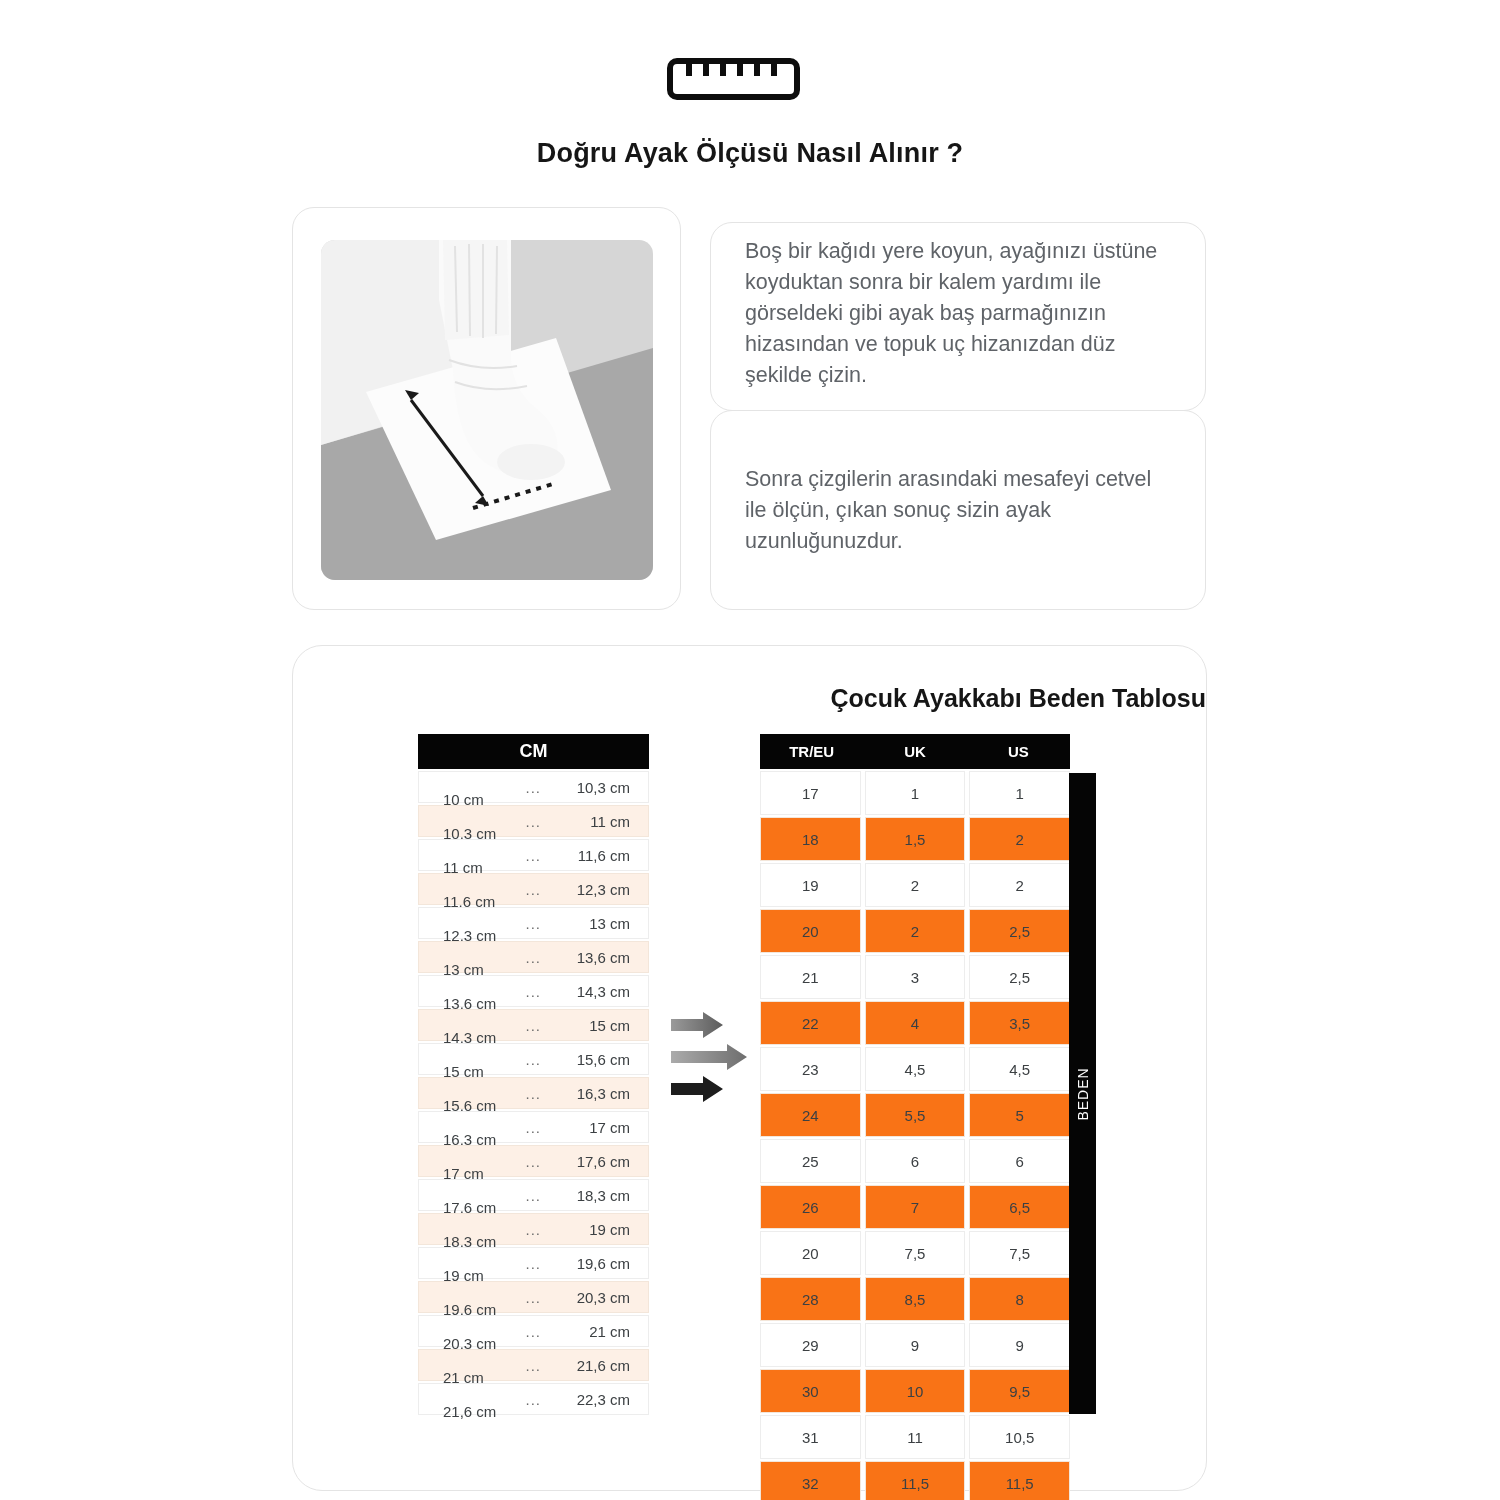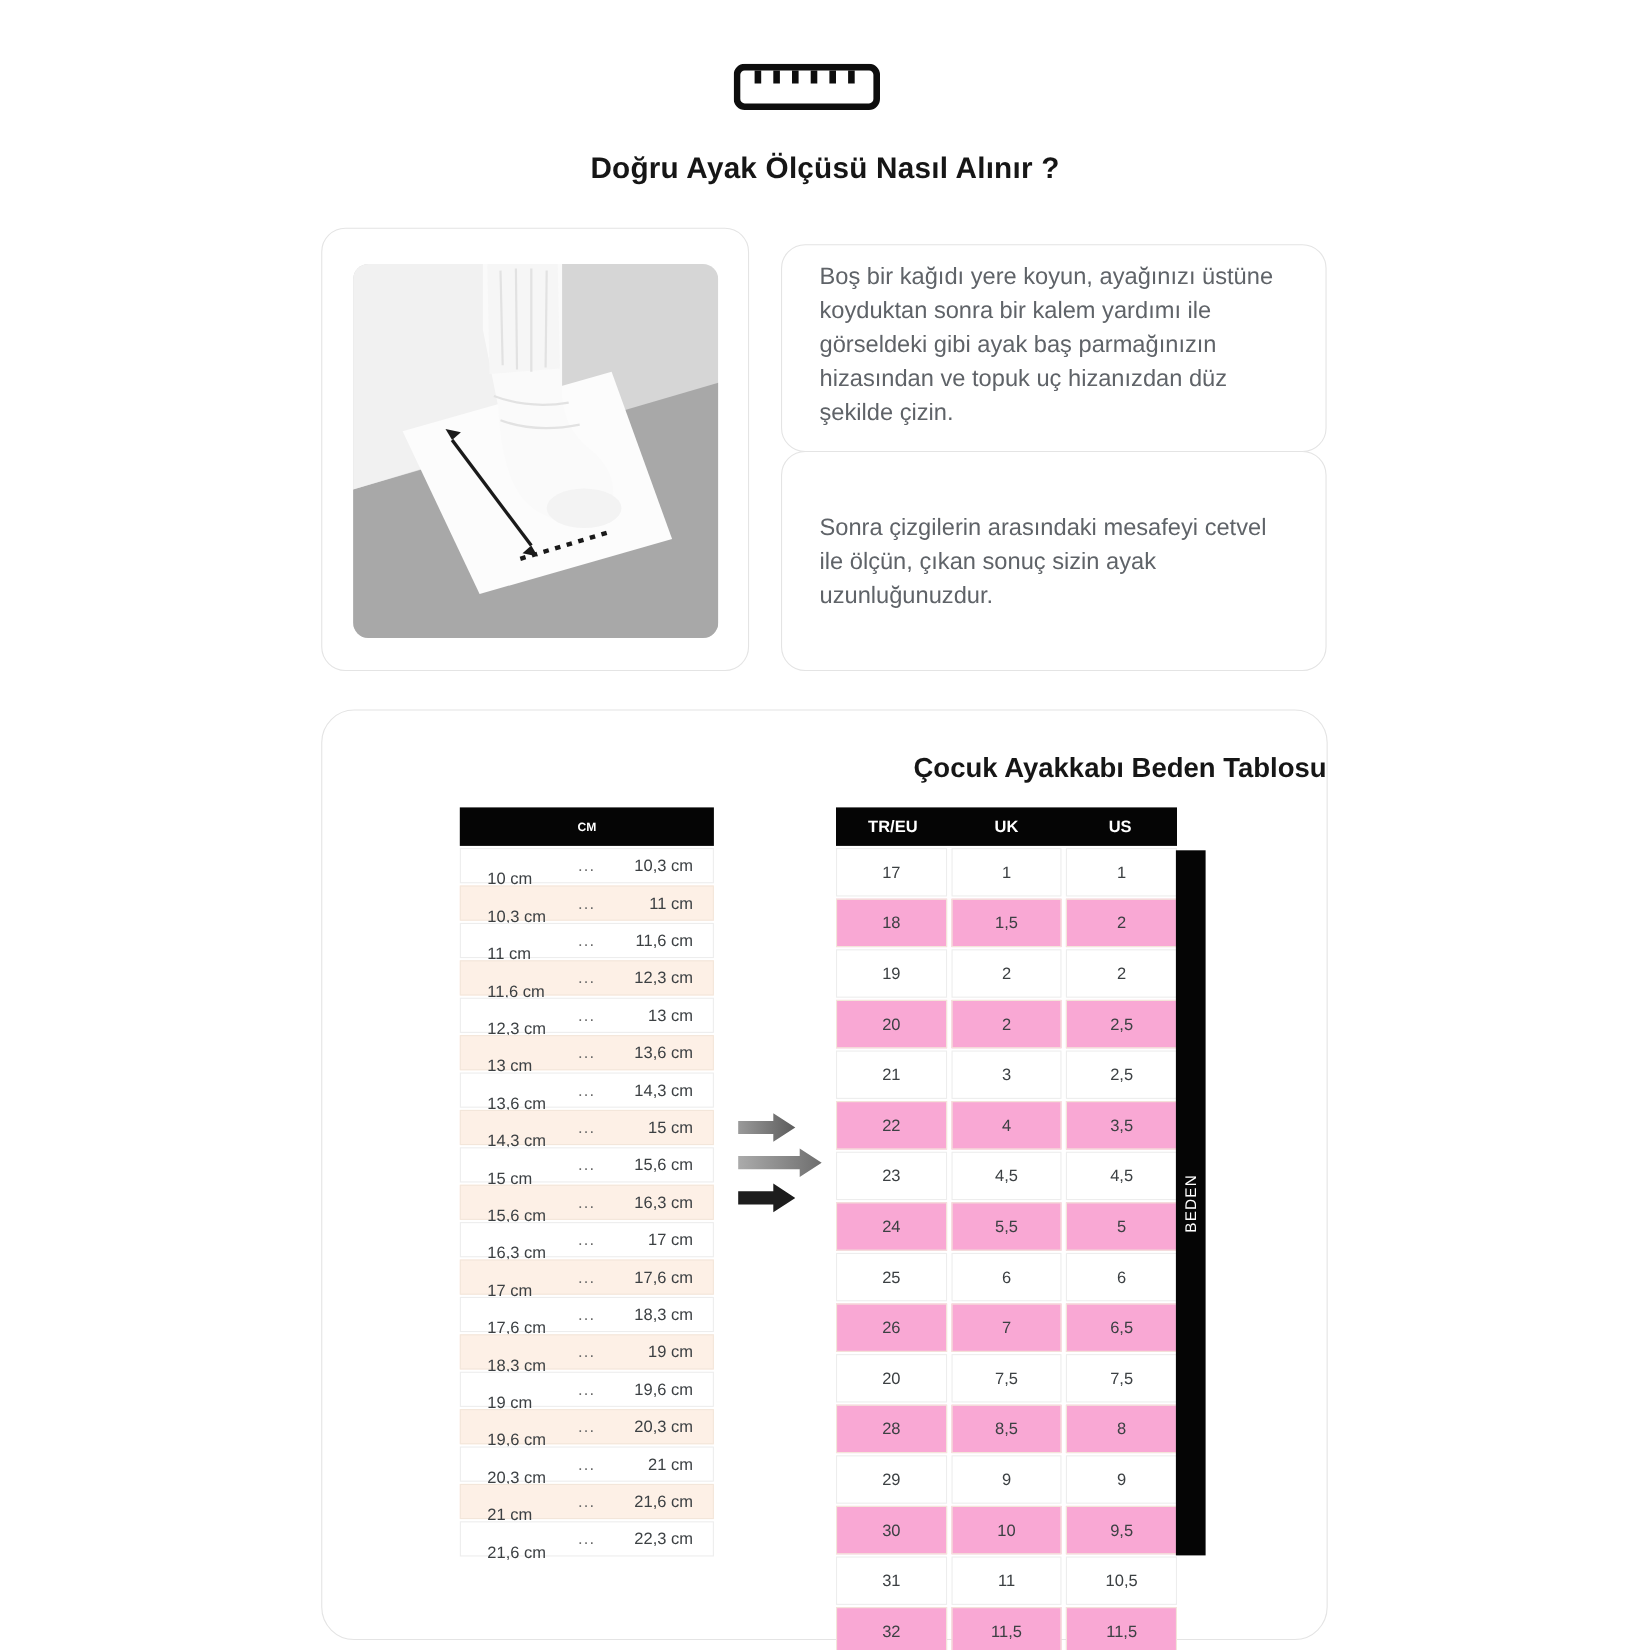--- a/index.html
+++ b/index.html
@@ -20,39 +20,39 @@
   .instr-text{font-size:21.5px;line-height:31px;color:#5f6368;}
 
   
   #size-section{left:292px;top:645px;width:915px;height:846px;border-radius:30px;}
   .section-title{position:absolute;left:0;top:38px;width:100%;text-align:right;
                  font-size:25px;font-weight:bold;color:#161616;}
 
   
   .tbl-header{position:absolute;background:#050505;color:#fff;height:35px;display:flex;
               align-items:center;box-sizing:border-box;}
-  #cm-header{left:125px;top:88px;width:231px;justify-content:center;font-size:11px;font-weight:bold;}
+  #cm-header{left:125px;top:88px;width:231px;justify-content:center;font-size:18px;font-weight:bold;}
   #size-header{left:467px;top:88px;width:310px;font-size:15px;font-weight:bold;}
   #size-header .hcell{flex:1;text-align:center;}
 
   .tbl-body{position:absolute;display:flex;flex-direction:column;gap:2px;}
   #cm-body{left:125px;top:125px;width:231px;}
   #size-body{left:467px;top:125px;width:310px;}
 
   .trow{height:32px;box-sizing:border-box;display:flex;align-items:center;
         background:#fff;border:1px solid #ededed;font-size:15px;color:#3c4043;}
   .trow.alt{background:#fdf0e6;border-color:#f3e6da;}
   .cm-from{width:88px;padding-left:24px;text-align:left;margin-top:25px;}
   .cm-dots{flex:1;text-align:center;color:#6b6b6b;letter-spacing:1px;}
   .cm-to{width:95px;padding-right:18px;text-align:right;}
 
   .srow{display:flex;gap:4px;height:44px;}
   .srow .scell{flex:1;box-sizing:border-box;display:flex;align-items:center;justify-content:center;
         background:#fff;border:1px solid #ededed;font-size:15px;color:#3c4043;}
-  .srow.alt .scell{background:#f9a8d4;border-color:#f3e6da;}
+  .srow.alt .scell{background:#f97316;border-color:#f3e6da;}
 
   
   #arrows{position:absolute;left:378px;top:365px;}
 
   
   #beden-bar{position:absolute;left:776px;top:127px;width:27px;height:641px;background:#050505;
              display:flex;align-items:center;justify-content:center;}
   #beden-bar span{transform:rotate(-90deg);color:#fff;font-size:14px;letter-spacing:1px;white-space:nowrap;}
 </style>
 </head>

